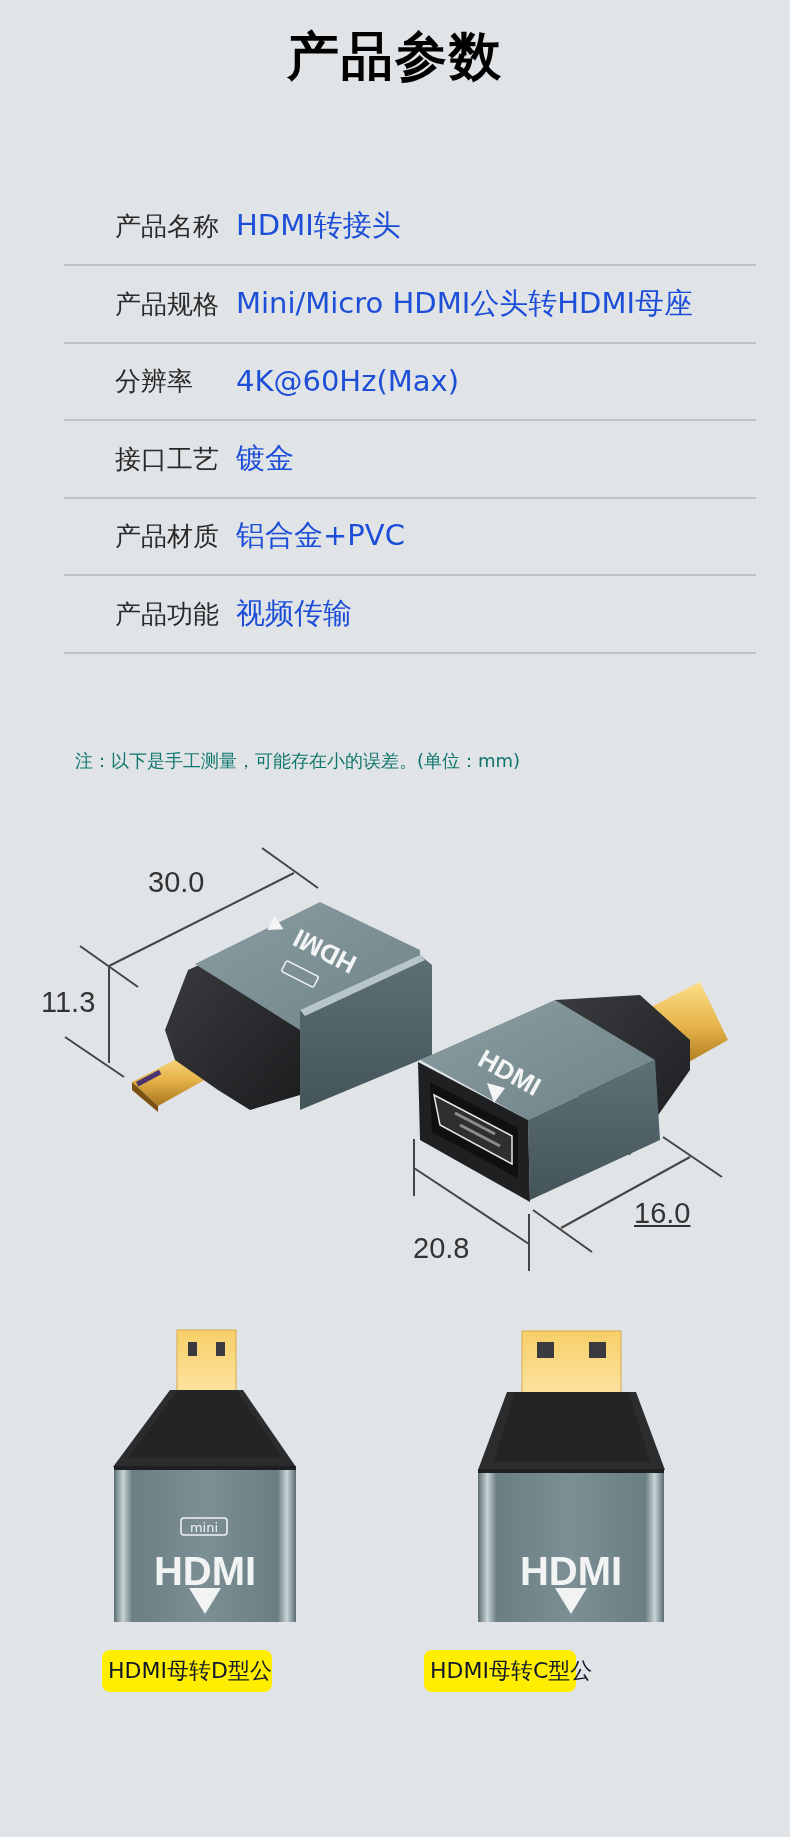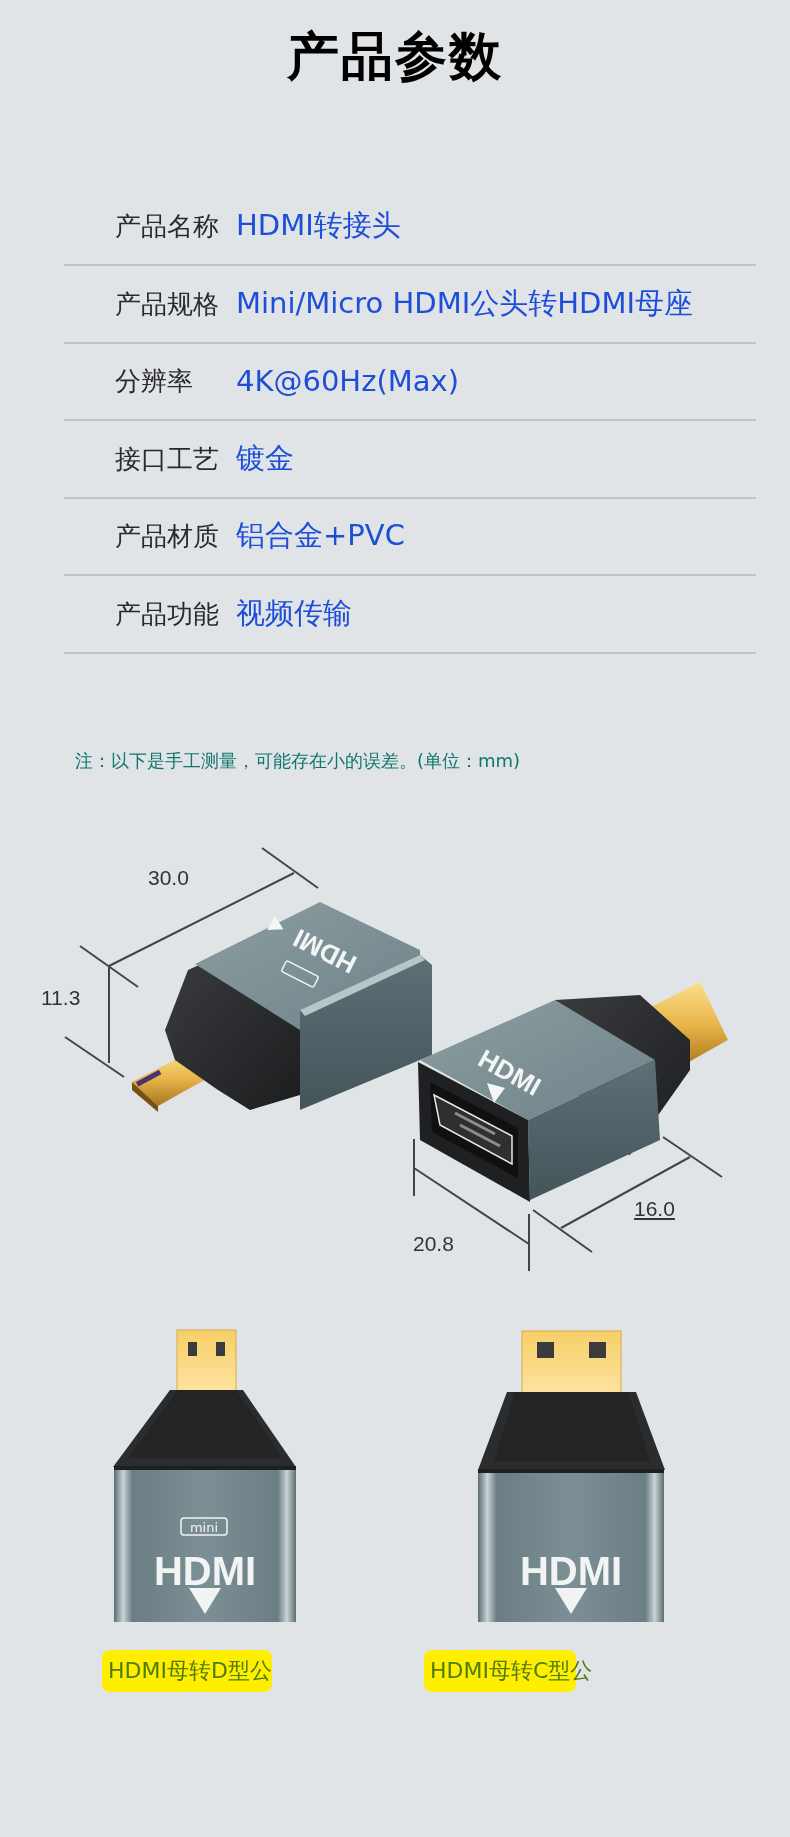--- a/index.html
+++ b/index.html
@@ -26,29 +26,29 @@
     position: absolute; left: 172px; top: 50%; transform: translateY(-50%);
     font-size: 29px; color: #1d4ed8; white-space: nowrap;
   }
   .spec-note {
     position: absolute; left: 75px; top: 749px;
     font-size: 18px; color: #0f766e; white-space: nowrap;
   }
 
   .dim-diagram { position: absolute; left: 0; top: 820px; width: 790px; height: 470px; }
   .dim-label {
-    position: absolute; font-size: 21px; color: #333; white-space: nowrap;
+    position: absolute; font-size: 29px; color: #333; white-space: nowrap;
     font-family: "Liberation Sans", "DejaVu Sans", sans-serif;
   }
 
   .front-view { position: absolute; top: 1320px; width: 230px; height: 310px; }
   .type-badge {
     position: absolute; top: 1650px; height: 42px;
     background: #ffee00; border-radius: 8px;
-    font-size: 22px; color: #4d7c0f; line-height: 42px; text-align: center;
+    font-size: 22px; color: #0f172a; line-height: 42px; text-align: center;
     white-space: nowrap; padding: 0 6px;
   }
 </style>
 </head>
 <body>
 
 <h1 class="page-title">产品参数</h1>
 
 <div class="spec-table">
   <div class="spec-row">

